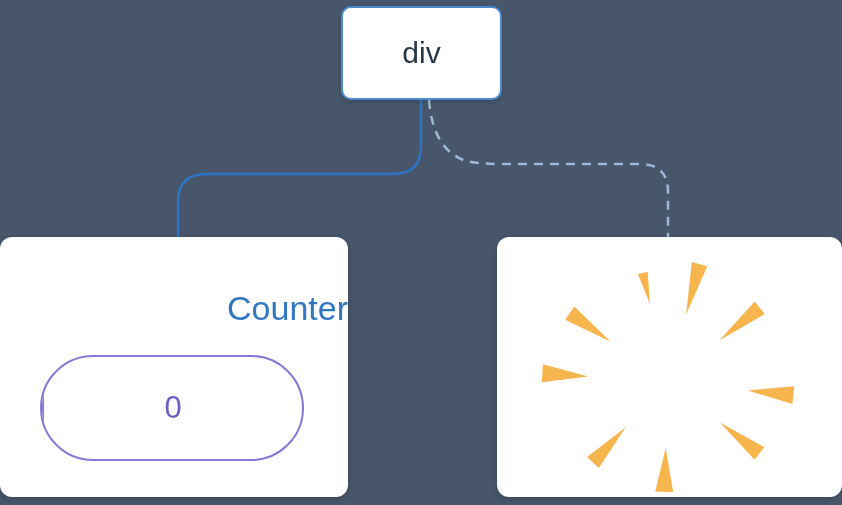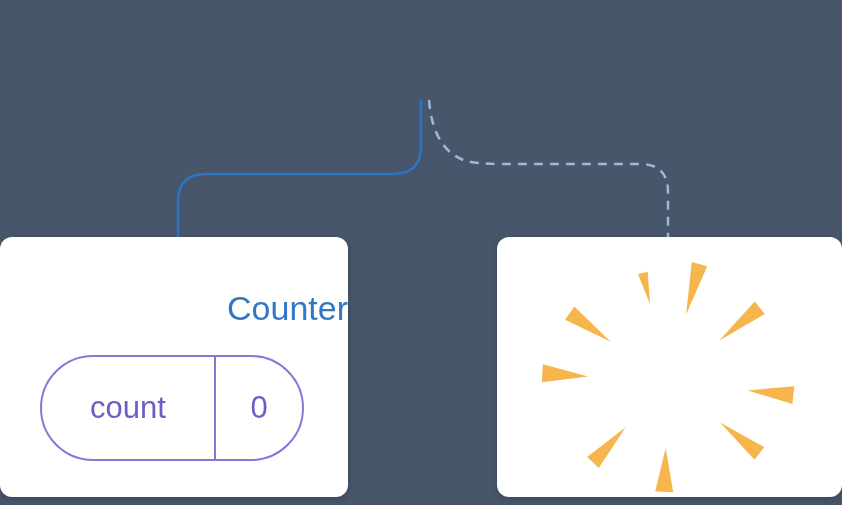--- a/index.html
+++ b/index.html
@@ -122,25 +122,27 @@
 </head>
 <body>
 
 <div class="canvas">
 
   <svg class="edges" width="842" height="505" viewBox="0 0 842 505">
     <path class="edge-solid" d="M 421 100 L 421 146 Q 421 174 393 174 L 206 174 Q 178 174 178 202 L 178 237" stroke="#2E74C4"></path>
     <path class="edge-dashed" d="M 429 100 Q 433 150 466 161 Q 481 164 502 164 L 640 164 Q 668 164 668 192 L 668 237" stroke="#9DB9D6"></path>
   </svg>
 
+  <div class="node root-node">
+    <span>div</span>
+  </div>
 
   <div class="card counter-card">
     <div class="counter-title">Counter</div>
     <div class="state-pill">
-      <span class="pill-key">count</span>
       <span class="pill-value">0</span>
     </div>
   </div>
 
   <div class="card removed-card">
     <svg class="poof" id="poof-svg" viewBox="0 0 345 260">
         <polygon points="153.0,67.1 150.7,34.7 140.9,37.0" fill="#F7B54E"></polygon>
         <polygon points="189.1,77.4 210.3,29.2 194.8,25.1" fill="#F7B54E"></polygon>
         <polygon points="222.3,103.5 267.7,77.0 257.7,64.5" fill="#F7B54E"></polygon>
         <polygon points="250.6,153.4 295.4,167.1 297.3,149.2" fill="#F7B54E"></polygon>

